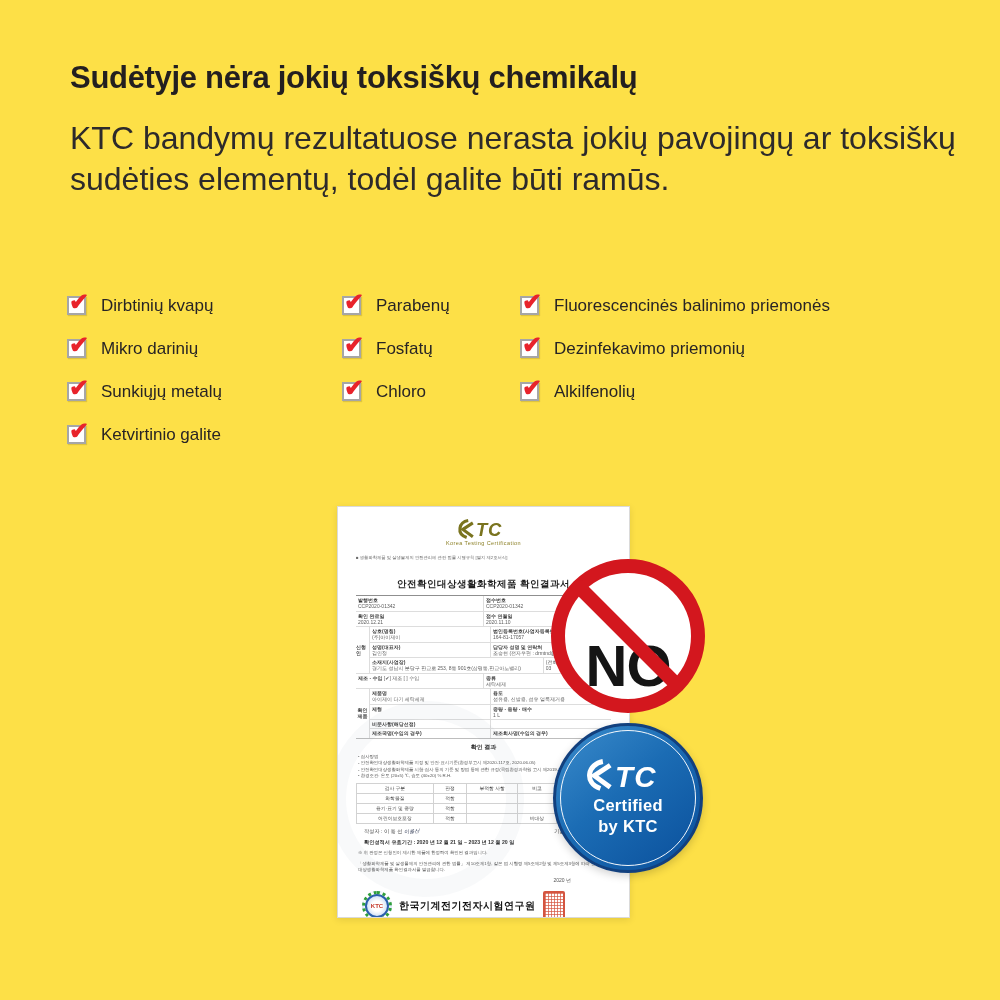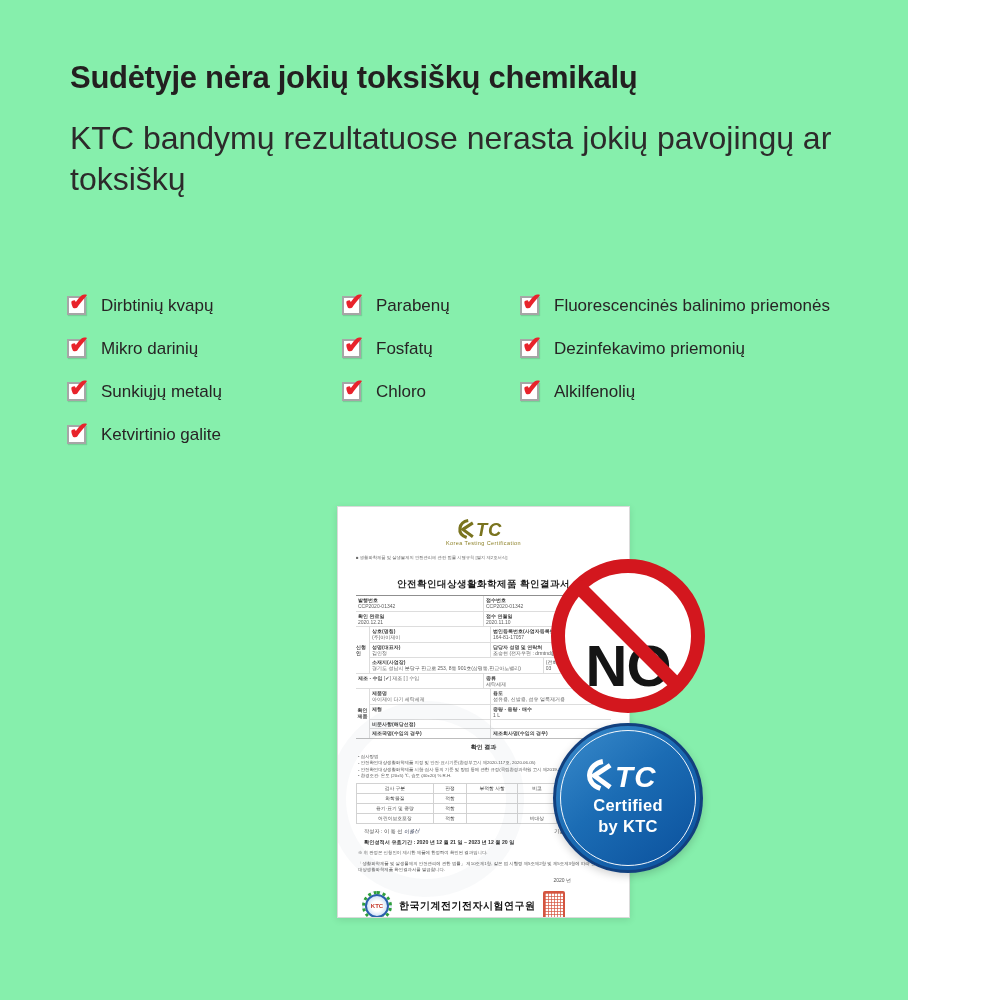--- a/index.html
+++ b/index.html
@@ -1,17 +1,17 @@
 <!DOCTYPE html>
 <html><head>
 <meta charset="utf-8">
 <style>
   * { margin:0; padding:0; box-sizing:border-box; }
   body { background:#fff; }
-  .canvas { position:relative; width:908px; height:1000px; background:#86efac; overflow:hidden;
+  .canvas { position:relative; width:1000px; height:1000px; background:#fde047; overflow:hidden;
             font-family:"Liberation Sans", sans-serif; }
 
   
   .title { position:absolute; left:70px; top:60px; font-size:31px; font-weight:bold;
            color:#231f20; letter-spacing:-0.3px; }
   .intro { position:absolute; left:70px; top:118px; font-size:32px; color:#2d2a2b; line-height:41px; }
   .red-heading { position:absolute; left:70px; top:242px; font-size:24px; font-weight:bold; color:#e6232b; }
 
   
   .checklist { position:absolute; left:67px; top:293px; display:grid;
@@ -101,20 +101,21 @@
 </style>
 </head>
 <body>
 
 <div class="canvas">
 
   <h1 class="title">Sudėtyje nėra jokių toksiškų chemikalų</h1>
 
   <div class="intro">
     <div>KTC bandymų rezultatuose nerasta jokių pavojingų ar toksiškų</div>
+    <div>sudėties elementų, todėl galite būti ramūs.</div>
   </div>
 
 
   <div class="checklist">
     <div class="check-item">
       <span class="cb">
           <span class="mark">✔</span>
         </span>
       <span class="lbl">Dirbtinių kvapų</span>
     </div>

